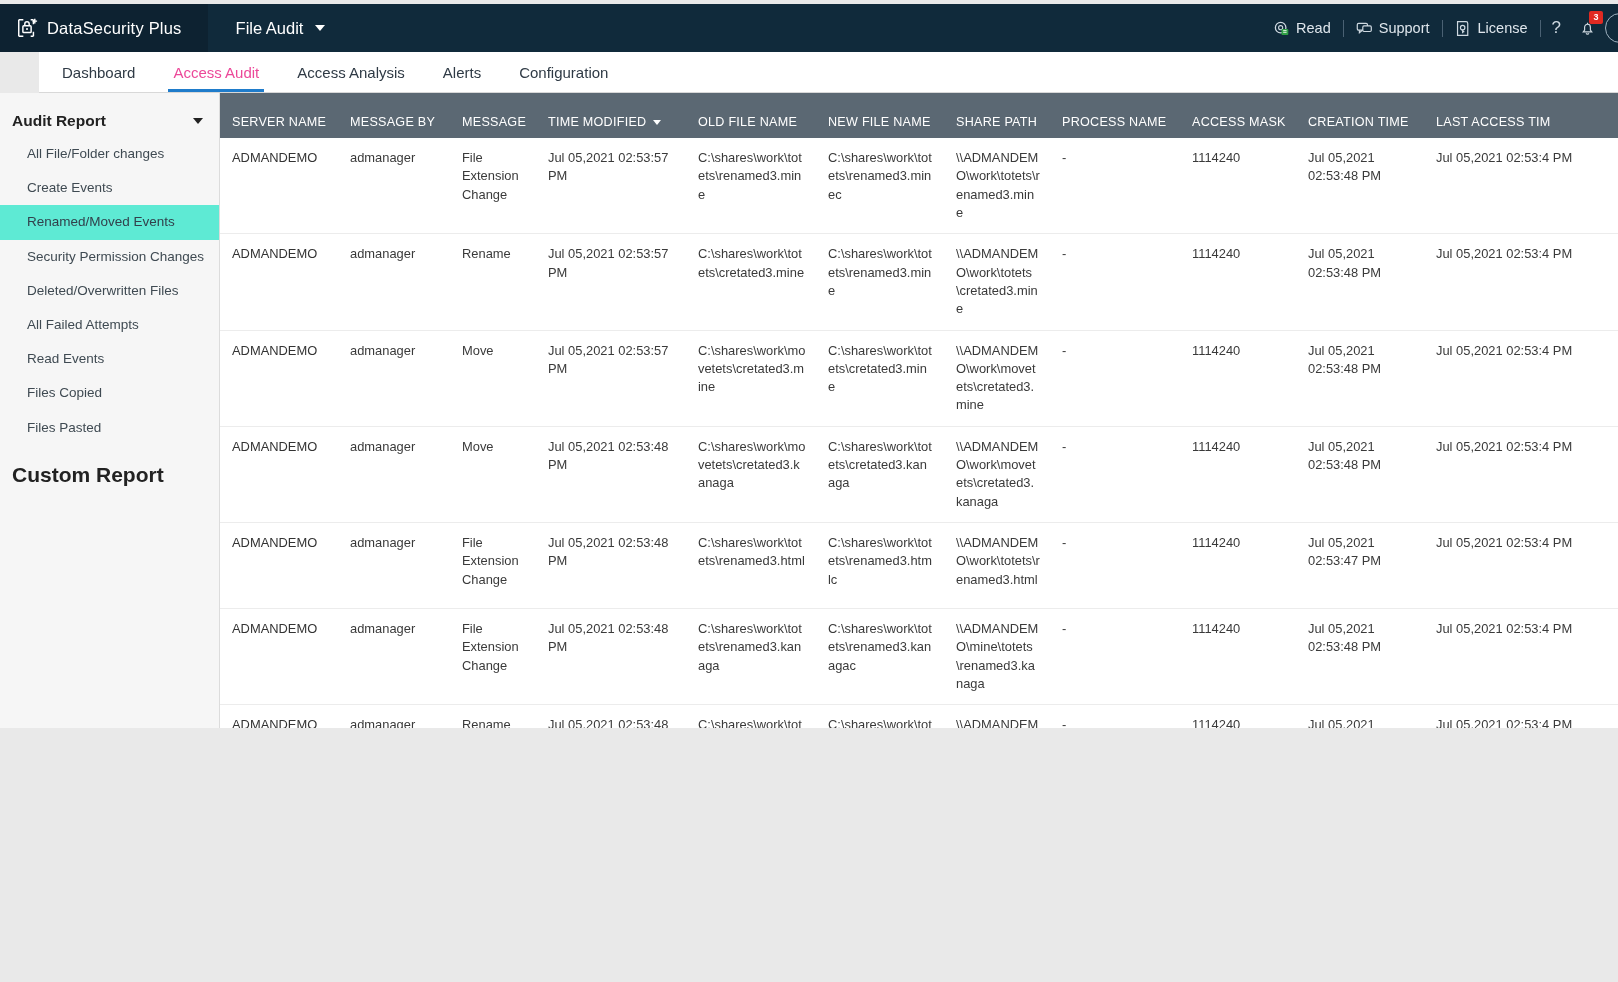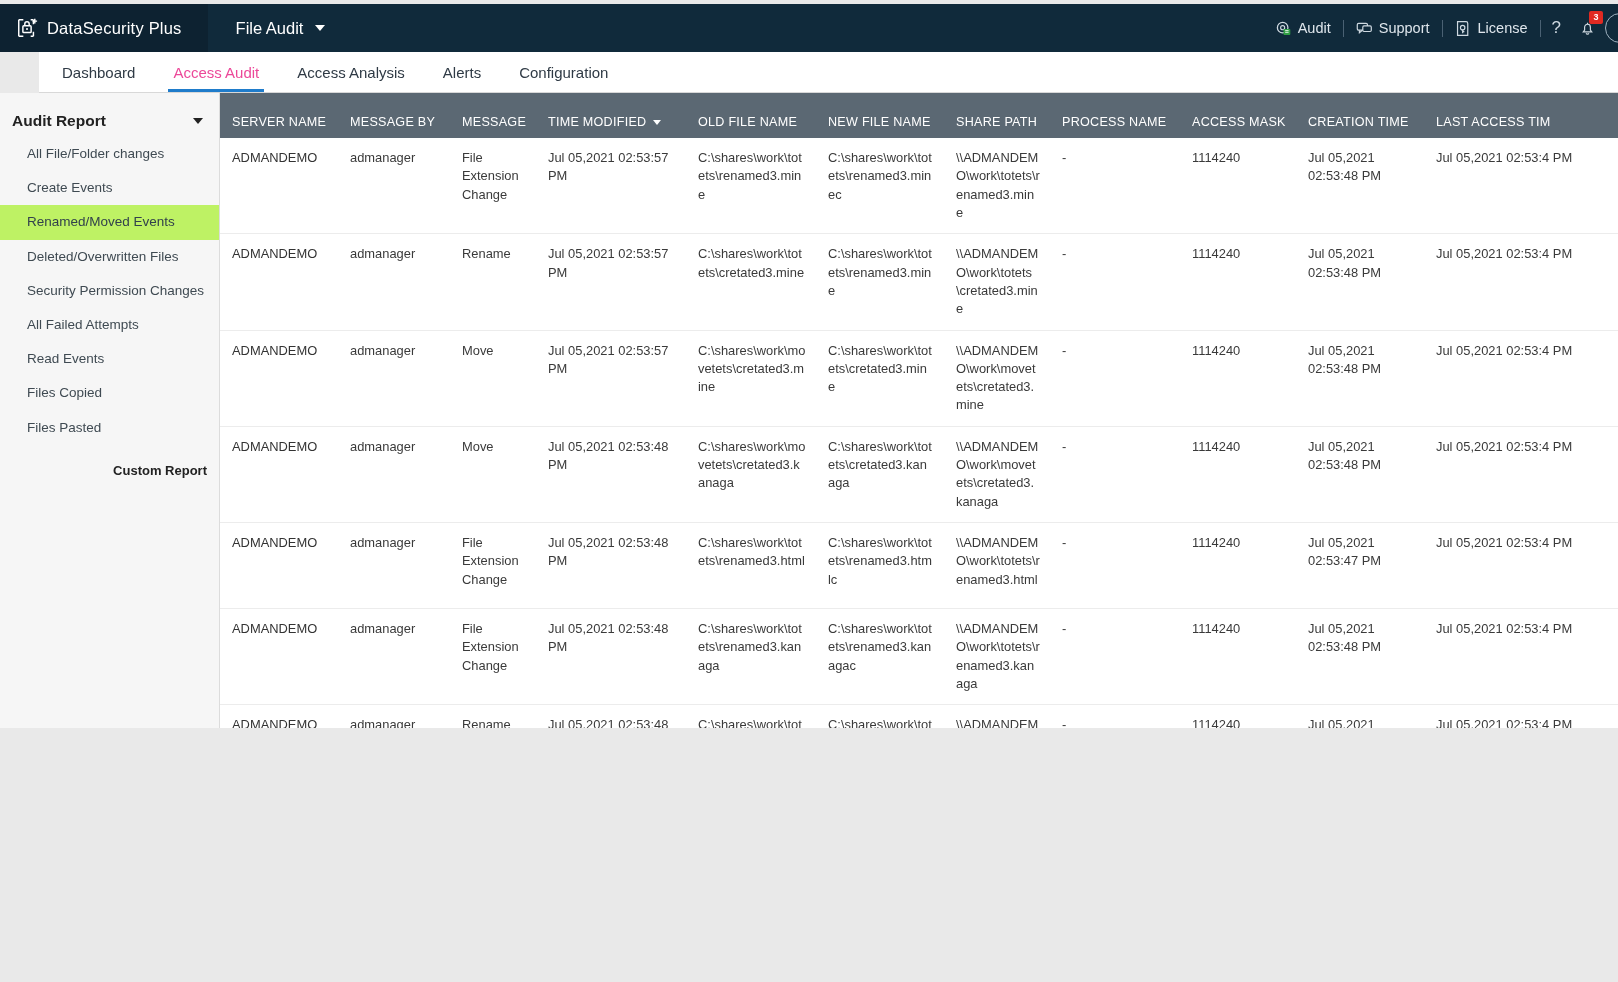--- a/index.html
+++ b/index.html
@@ -84,23 +84,23 @@
     padding: 7px 16px 7px 12px; font-size: 15.5px; font-weight: bold; color: #222;
   }
   .side-caret {
     width: 0; height: 0; border-left: 5px solid transparent;
     border-right: 5px solid transparent; border-top: 6px solid #222;
   }
   .side-item {
     padding: 9px 10px 9px 27px; font-size: 13.5px; color: #3f4a52;
     line-height: 1.2;
   }
-  .side-item.active { background: #bef264; color: #2b3view; color: #32414c; }
+  .side-item.active { background: #5eead4; color: #2b3view; color: #32414c; }
   .side-head2 {
-    padding: 18px 12px 7px 12px; font-size: 13px; font-weight: bold; color: #222; text-align: right;
+    padding: 18px 12px 7px 12px; font-size: 21px; font-weight: bold; color: #222;
   }
 
   
   .content {
     position: absolute; left: 220px; top: 93px;
     width: 1398px; height: 635px; background: #ffffff; overflow: hidden;
   }
   table { border-collapse: collapse; table-layout: fixed; width: 1398px; }
   thead th {
     background: #5b6873; color: #ffffff; font-size: 12.6px; font-weight: normal;
@@ -161,21 +161,21 @@
 
       <div class="tr-item">
         <span class="tr-icon">
           <svg viewBox="0 0 20 20" width="17" height="17">
             <circle cx="9" cy="9" r="6.2" fill="none" stroke="#cfd9e1" stroke-width="1.5"></circle>
             <circle cx="9" cy="9" r="2.4" fill="none" stroke="#cfd9e1" stroke-width="1.3"></circle>
             <rect x="10" y="10.5" width="8" height="7" rx="1" fill="#2f9e44"></rect>
             <path d="M12 12.5 h4 M12 14.5 h4" stroke="#ffffff" stroke-width="1"></path>
           </svg>
         </span>
-        <span>Audit</span>
+        <span>Read</span>
       </div>
       <span class="tr-sep"></span>
 
       <div class="tr-item">
         <span class="tr-icon">
           <svg viewBox="0 0 20 20" width="17" height="17">
             <rect x="1.5" y="4" width="12" height="8" rx="1.6" fill="none" stroke="#cfd9e1" stroke-width="1.4"></rect>
             <path d="M4 12 L4 15 L7.5 12" fill="none" stroke="#cfd9e1" stroke-width="1.4"></path>
             <rect x="8" y="7" width="10" height="6.5" rx="1.4" fill="#102a3b" stroke="#cfd9e1" stroke-width="1.4"></rect>
           </svg>
@@ -222,22 +222,22 @@
   </div>
 
   <div class="sidebar">
     <div class="side-head">
       <span>Audit Report</span>
       <span class="side-caret"></span>
     </div>
     <div class="side-item">All File/Folder changes</div>
     <div class="side-item">Create Events</div>
     <div class="side-item active">Renamed/Moved Events</div>
+    <div class="side-item">Security Permission Changes</div>
     <div class="side-item">Deleted/Overwritten Files</div>
-    <div class="side-item">Security Permission Changes</div>
     <div class="side-item">All Failed Attempts</div>
     <div class="side-item">Read Events</div>
     <div class="side-item">Files Copied</div>
     <div class="side-item">Files Pasted</div>
     <div class="side-head2">Custom Report</div>
   </div>
 
   <div class="content">
     <table>
       <thead>
@@ -366,21 +366,21 @@
           <td class="c-creation">Jul 05,2021 02:53:47 PM</td>
           <td class="c-lastacc">Jul 05,2021 02:53:4 PM</td>
         </tr>
         <tr>
           <td class="c-server">ADMANDEMO</td>
           <td class="c-accessed">admanager</td>
           <td class="c-message">File Extension Change</td>
           <td class="c-time">Jul 05,2021 02:53:48 PM</td>
           <td class="c-oldfile">C:\shares\work\totets\renamed3.kanaga</td>
           <td class="c-newfile">C:\shares\work\totets\renamed3.kanagac</td>
-          <td class="c-share">\\ADMANDEMO\work\totets\renamed3.kanaga</td>
+          <td class="c-share">\\ADMANDEMO\mine\totets\renamed3.kanaga</td>
           <td class="c-process">-</td>
           <td class="c-mask">1114240</td>
           <td class="c-creation">Jul 05,2021 02:53:48 PM</td>
           <td class="c-lastacc">Jul 05,2021 02:53:4 PM</td>
         </tr>
         <tr>
           <td class="c-server">ADMANDEMO</td>
           <td class="c-accessed">admanager</td>
           <td class="c-message">Rename</td>
           <td class="c-time">Jul 05,2021 02:53:48 PM</td>

